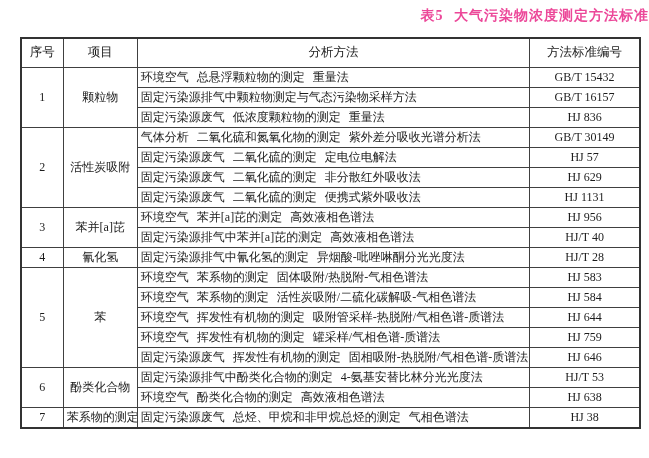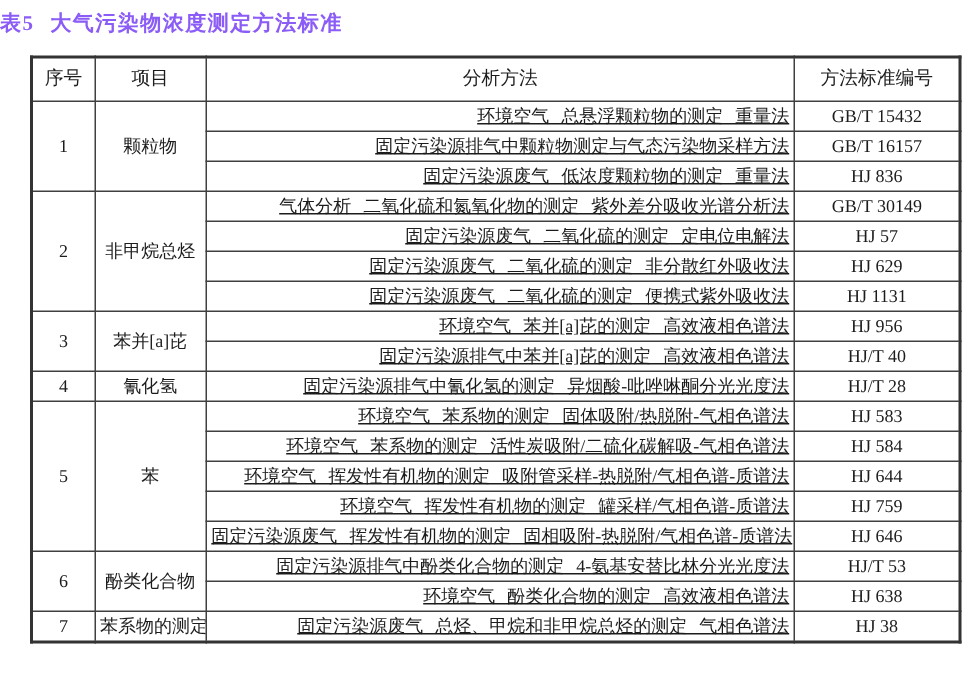--- a/index.html
+++ b/index.html
@@ -12,26 +12,26 @@
   .page {
     position: relative;
     width: 649px;
     height: 458px;
     background: #ffffff;
     overflow: hidden;
   }
   .title {
     margin: 0;
     padding-top: 7px;
-    text-align: left;
+    text-align: right;
     font-size: 14px;
     font-weight: bold;
     letter-spacing: 1px;
     word-spacing: 6px;
-    color: #8b5cf6;
+    color: #ec4899;
   }
   table.std-table {
     position: absolute;
     left: 20px;
     top: 37px;
     width: 621px;
     border-collapse: collapse;
     table-layout: fixed;
     font-size: 12px;
   }
@@ -54,24 +54,23 @@
   .col-w-no { width: 42px; }
   .col-w-item { width: 74px; }
   .col-w-method { width: 391px; }
   .col-w-standard { width: 110px; }
   td.col-no, td.col-item, td.col-standard {
     text-align: center;
     vertical-align: middle;
     margin-top: 40px;
   }
   td.col-method {
-    text-align: right;
+    text-align: left;
     vertical-align: middle;
     word-spacing: 5px;
-    text-decoration: underline;
   }
 </style>
 </head>
 <body>
 
 <div class="page">
   <h1 class="title">表5 大气污染物浓度测定方法标准</h1>
 
   <table class="std-table">
     <colgroup>
@@ -98,21 +97,21 @@
         <tr>
           <td class="col-method">固定污染源排气中颗粒物测定与气态污染物采样方法</td>
           <td class="col-standard">GB/T 16157</td>
         </tr>
         <tr>
           <td class="col-method">固定污染源废气 低浓度颗粒物的测定 重量法</td>
           <td class="col-standard">HJ 836</td>
         </tr>
         <tr>
           <td class="col-no" rowspan="4">2</td>
-          <td class="col-item" rowspan="4">非甲烷总烃</td>
+          <td class="col-item" rowspan="4">活性炭吸附</td>
           <td class="col-method">气体分析 二氧化硫和氮氧化物的测定 紫外差分吸收光谱分析法</td>
           <td class="col-standard">GB/T 30149</td>
         </tr>
         <tr>
           <td class="col-method">固定污染源废气 二氧化硫的测定 定电位电解法</td>
           <td class="col-standard">HJ 57</td>
         </tr>
         <tr>
           <td class="col-method">固定污染源废气 二氧化硫的测定 非分散红外吸收法</td>
           <td class="col-standard">HJ 629</td>

